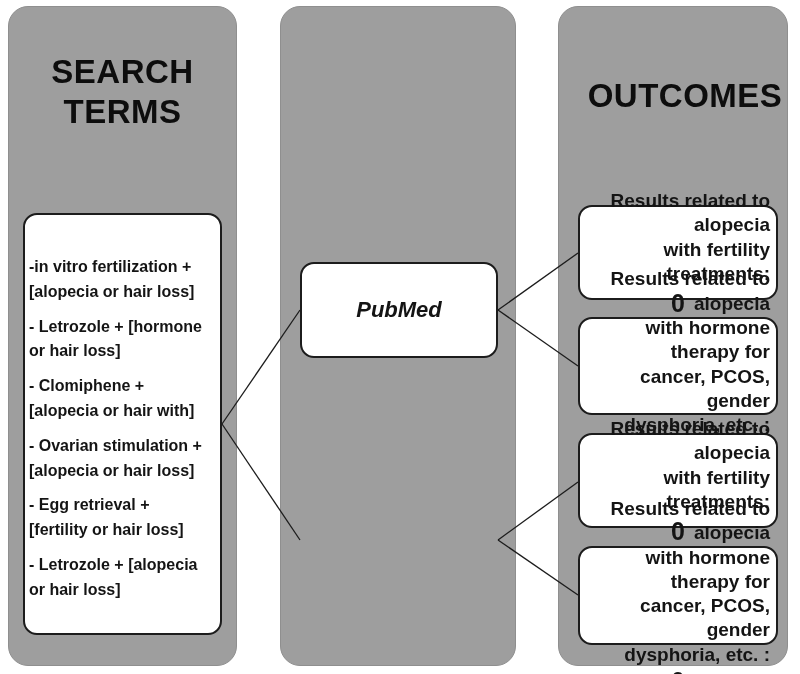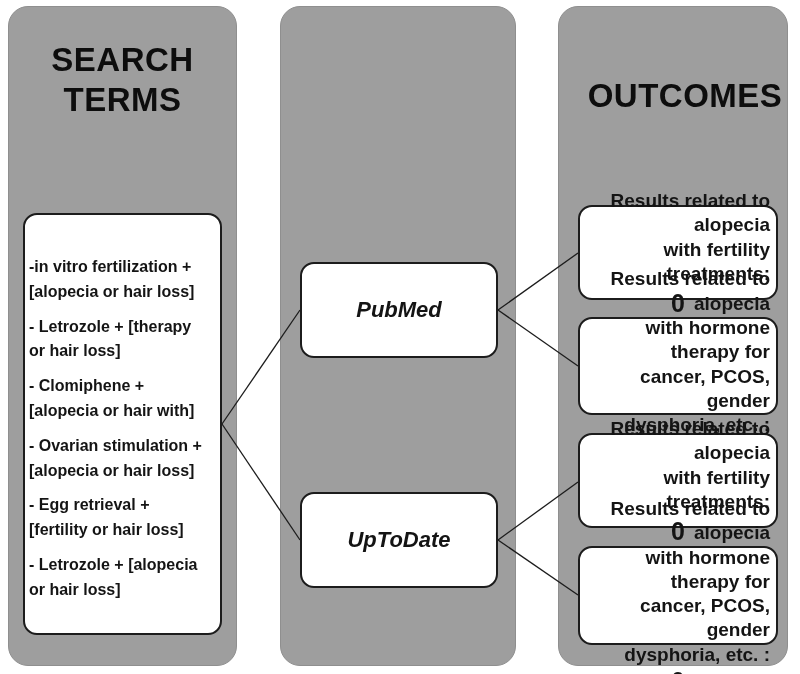--- a/index.html
+++ b/index.html
@@ -34,21 +34,21 @@
     left: 0;
     width: 100%;
     text-align: center;
     font-weight: bold;
     font-size: 33px;
     line-height: 1.2;
     color: #0d0d0d;
     letter-spacing: 0.5px;
     z-index: 2;
   }
-  #hdr-search  { top: 40px; }
+  #hdr-search  { top: 52px; }
   #hdr-tool    { top: 76px; }
   #hdr-outcome { top: 76px; }
 
   #connectors {
     position: absolute;
     left: 0;
     top: 0;
     z-index: 2;
     pointer-events: none;
   }
@@ -142,34 +142,33 @@
     <line x1="222" y1="424" x2="300" y2="540"></line>
     <line x1="498" y1="310" x2="578" y2="253"></line>
     <line x1="498" y1="310" x2="578" y2="366"></line>
     <line x1="498" y1="540" x2="578" y2="482"></line>
     <line x1="498" y1="540" x2="578" y2="595"></line>
   </svg>
 
   <div class="white-box" id="search-box">
     <div class="search-term">-in vitro fertilization +
 [alopecia or hair loss]</div>
-    <div class="search-term">- Letrozole + [therapy
+    <div class="search-term">- Letrozole + [hormone
 or hair loss]</div>
     <div class="search-term">- Clomiphene +
 [alopecia or hair with]</div>
     <div class="search-term">- Ovarian stimulation +
 [alopecia or hair loss]</div>
     <div class="search-term">- Egg retrieval +
 [fertility or hair loss]</div>
     <div class="search-term">- Letrozole + [alopecia
 or hair loss]</div>
   </div>
 
   <div class="white-box tool-box" id="tool-pubmed">PubMed</div>
-  <div class="white-box tool-box" id="tool-uptodate">UpToDate</div>
 
   <div class="white-box outcome-box" id="outcome-0">
     <div class="outcome-text">Results related to alopecia
 with fertility treatments:</div>
     <div class="outcome-value">0</div>
   </div>
   <div class="white-box outcome-box" id="outcome-1">
     <div class="outcome-text">Results related to alopecia
 with hormone therapy for
 cancer, PCOS, gender

